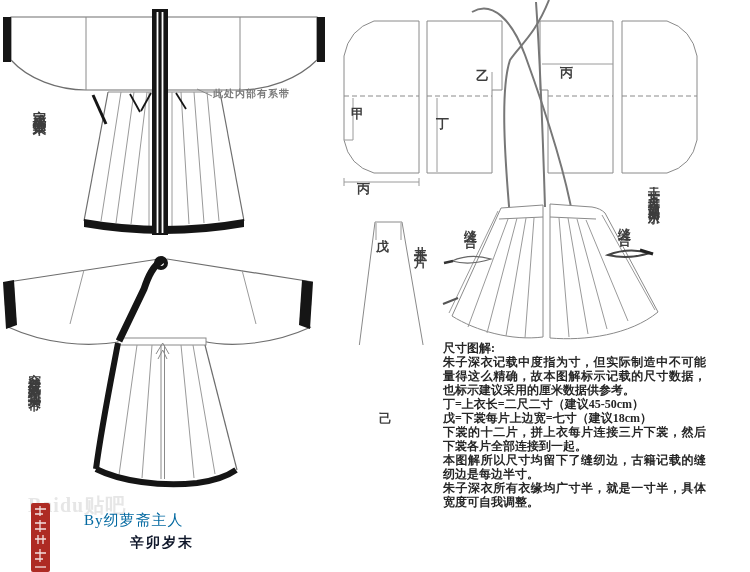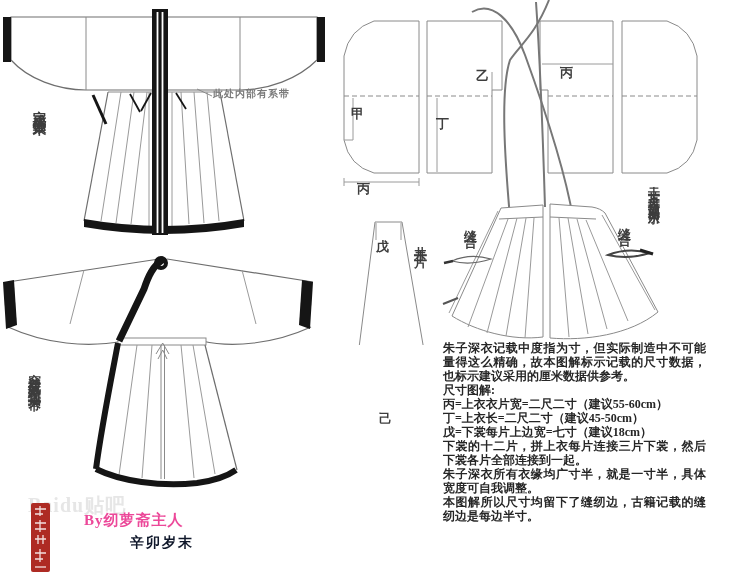--- a/index.html
+++ b/index.html
@@ -6,21 +6,21 @@
   .canvas{
     position:relative;width:750px;height:572px;background:#ffffff;overflow:hidden;
     font-family:"Liberation Serif","DejaVu Serif",serif;color:#2b2b2b;
   }
   svg{position:absolute;display:block;}
   .lbl{position:absolute;font-weight:700;color:#3d3d3d;font-size:13px;line-height:1;white-space:nowrap;}
   .vtext{position:absolute;writing-mode:vertical-rl;text-orientation:upright;font-weight:700;color:#3d3d3d;}
   .annot{position:absolute;font-size:10px;font-weight:700;color:#7a7a7a;letter-spacing:1px;white-space:nowrap;}
   .size-guide{position:absolute;left:443px;top:341px;width:263px;font-size:12px;line-height:14px;font-weight:700;color:#262626;text-align:justify;}
   .size-guide div{margin:0;padding:0;}
-  .sig-by{position:absolute;left:84px;top:511px;font-size:15px;font-weight:700;color:#ec4899;letter-spacing:1px;}
+  .sig-by{position:absolute;left:84px;top:511px;font-size:15px;font-weight:400;color:#0369a1;letter-spacing:1px;}
   .sig-date{position:absolute;left:130px;top:534px;font-size:14px;font-weight:700;color:#0f172a;letter-spacing:2px;}
   .watermark{position:absolute;left:28px;top:492px;font-size:20px;font-weight:700;color:rgba(140,140,140,0.22);letter-spacing:1px;}
   .seal{position:absolute;left:31px;top:503px;width:19px;height:69px;background:#ae2b24;border-radius:2px;}
 </style>
 </head>
 <body>
 
 <div class="canvas">
 
   <svg style="left:0;top:0" width="340" height="252" viewBox="0 0 340 252">
@@ -160,28 +160,27 @@
   <div class="lbl" style="left:379px;top:412px;">己</div>
 
   <div class="vtext" style="left:411px;top:236px;height:74px;font-size:13px;letter-spacing:3px;">共十二片</div>
 
   <div class="vtext" style="left:461px;top:220px;height:38px;font-size:13px;letter-spacing:4px;">缝合</div>
   <div class="vtext" style="left:615px;top:218px;height:38px;font-size:13px;letter-spacing:4px;">缝合</div>
 
   <div class="vtext" style="left:645px;top:176px;height:88px;font-size:12px;letter-spacing:2.5px;line-height:17px;">十二片下裳拼合成如图所示</div>
 
   <div class="size-guide">
+    <div>尺寸图解:</div>
     <div>朱子深衣记载中度指为寸，但实际制造中不可能量得这么精确，故本图解标示记载的尺寸数据，也标示建议采用的厘米数据供参考。</div>
-    <div>尺寸图解:</div>
-    <div>丙=上衣衣片宽=二尺二寸（建议55-60cm）</div>
     <div>丁=上衣长=二尺二寸（建议45-50cm）</div>
     <div>戊=下裳每片上边宽=七寸（建议18cm）</div>
     <div>下裳的十二片，拼上衣每片连接三片下裳，然后下裳各片全部连接到一起。</div>
+    <div>本图解所以尺寸均留下了缝纫边，古籍记载的缝纫边是每边半寸。</div>
     <div>朱子深衣所有衣缘均广寸半，就是一寸半，具体宽度可自我调整。</div>
-    <div>本图解所以尺寸均留下了缝纫边，古籍记载的缝纫边是每边半寸。</div>
   </div>
 
   <div class="watermark">Baidu贴吧</div>
 
   <div class="seal">
     <svg width="19" height="69" viewBox="0 0 19 69">
       <g stroke="#ffffff" stroke-width="1.3" opacity="0.85" fill="none">
         <path d="M4,6 h11 M4,11 h8 M9,3 v10"></path>
         <path d="M4,20 h11 M4,26 h11 M9,17 v12"></path>
         <path d="M4,36 h11 M7,32 v9 M12,32 v9"></path>

